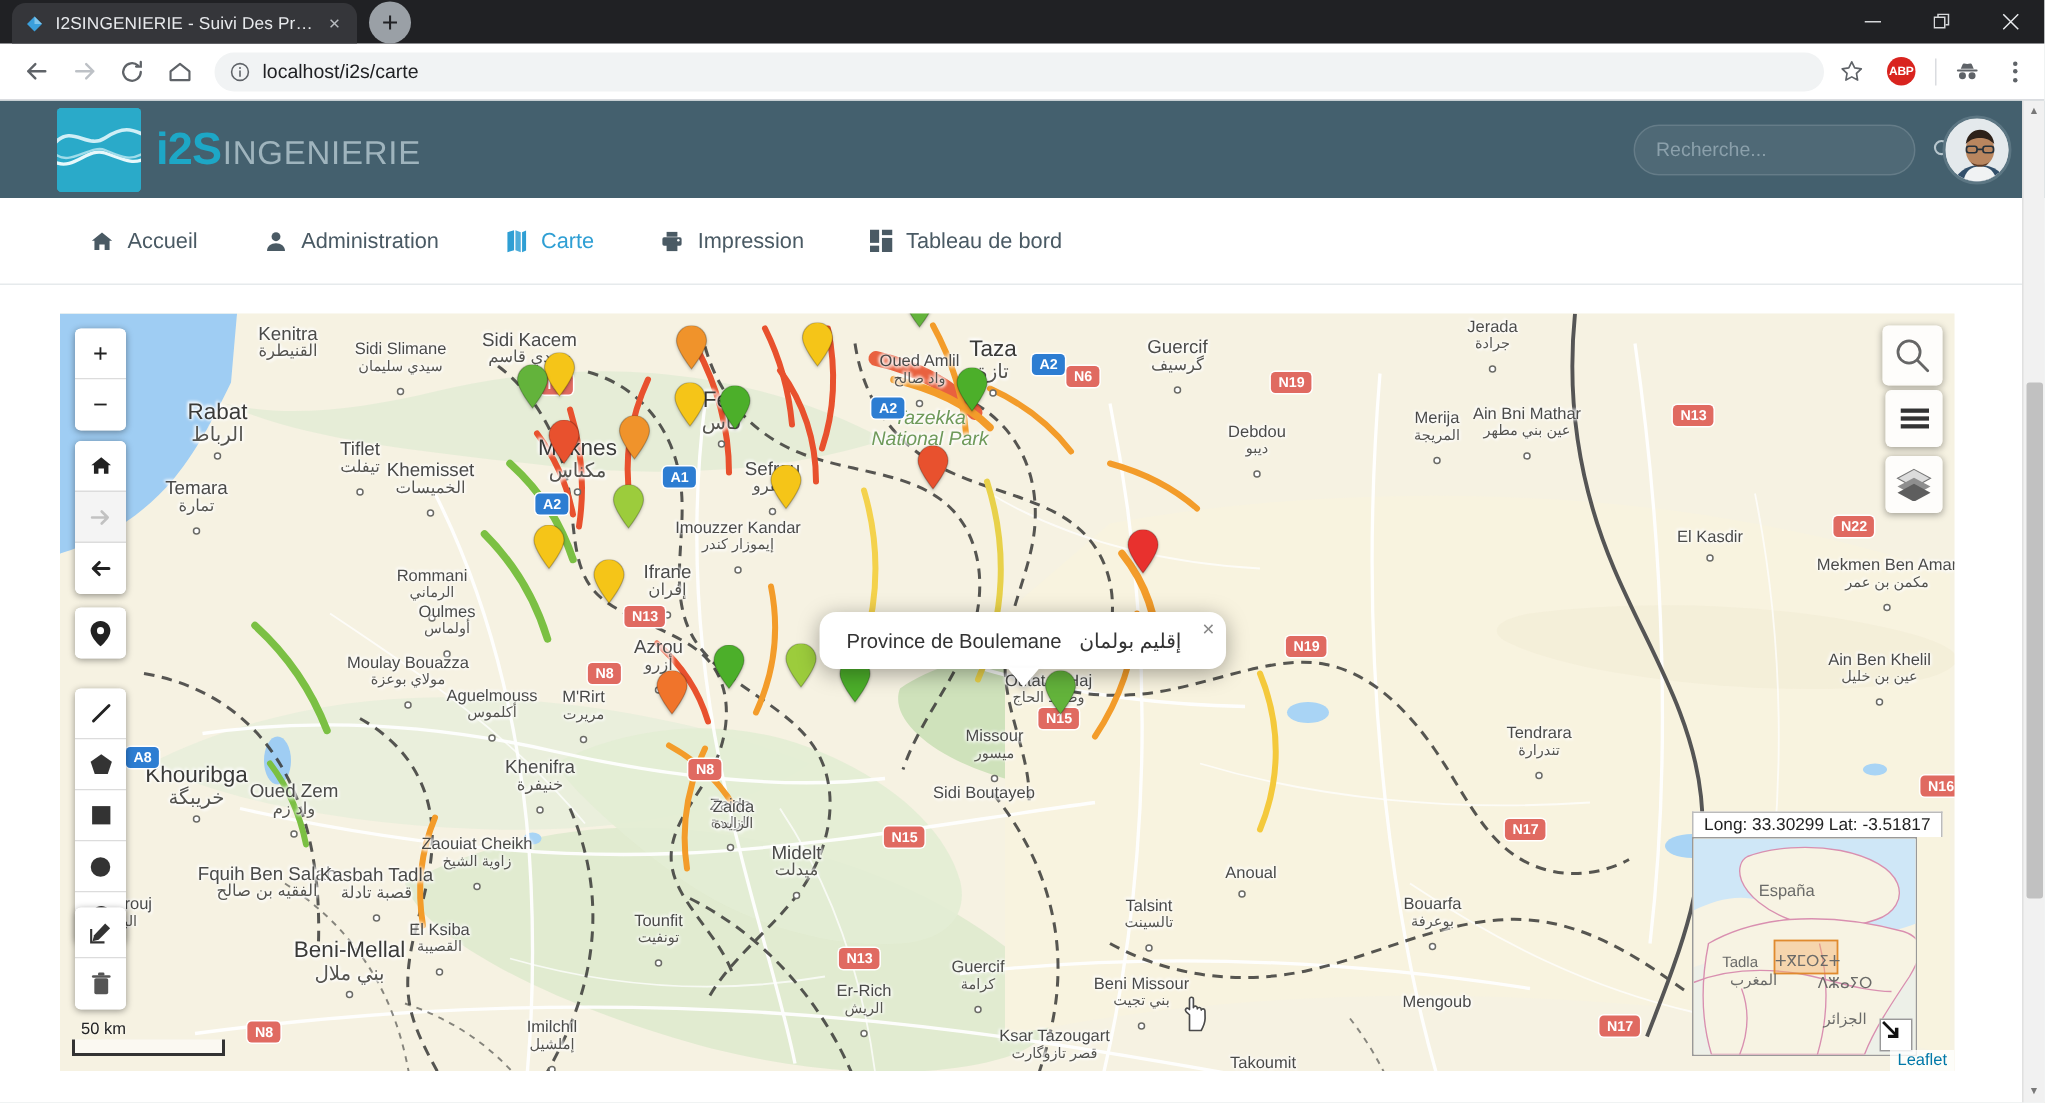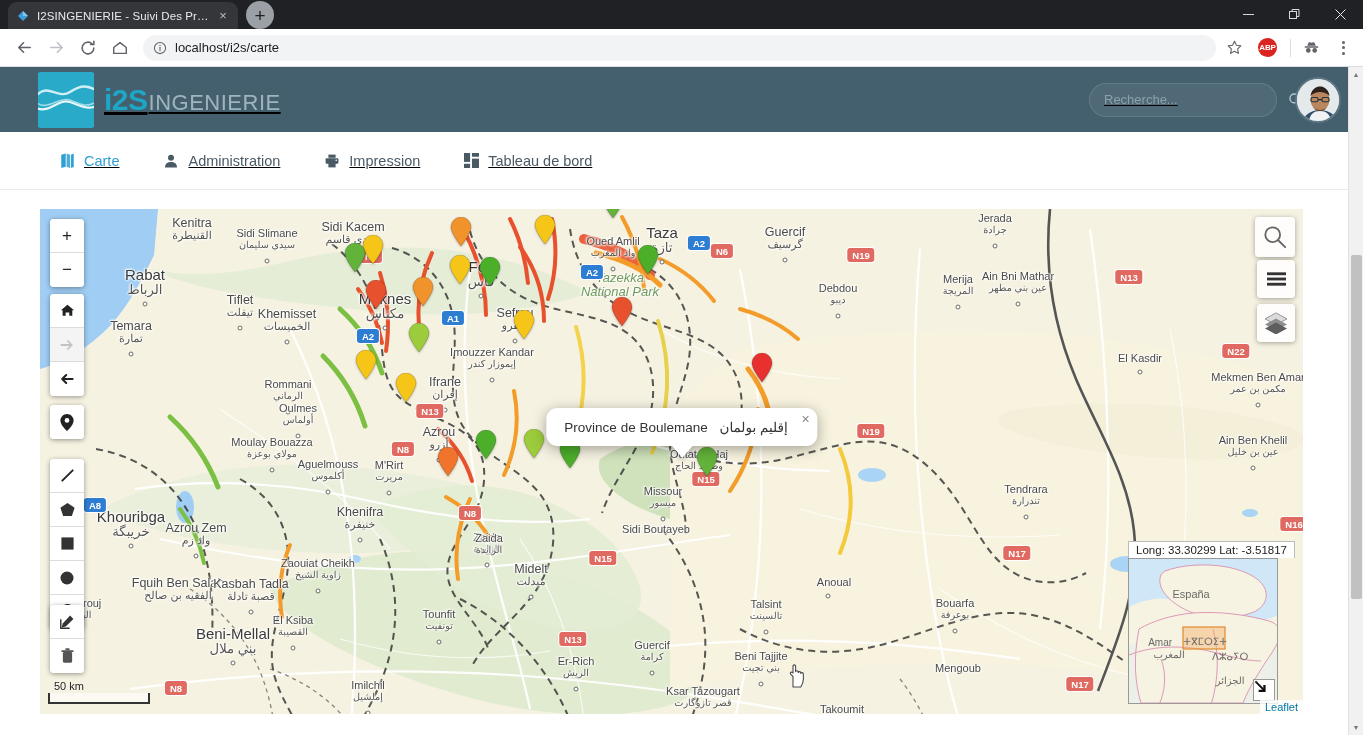--- a/index.html
+++ b/index.html
@@ -59,21 +59,21 @@
     width: 19px; height: 19px; border-radius: 50%; background:#d9241f; color:#fff;
     font-size: 8px; font-weight: bold; display:flex; align-items:center; justify-content:center;
     margin: 0 7px; letter-spacing:-.2px;
   }
   .tbsep { width:1px; height:18px; background:#dadce0; margin:0 4px; }
   .incognito { color:#5f6368; display:flex; align-items:center; margin: 0 5px; }
   .kebab { width:22px; display:flex; flex-direction:column; align-items:center; gap:2.5px; margin-left:4px;}
   .kebab i { width:3px; height:3px; border-radius:50%; background:#5f6368; display:block; }
 
   
-  .viewport { position: absolute; top: 67px; left: 0; width: 1363px; height: 668px; background: #fff; overflow: hidden; text-decoration: underline;}
+  .viewport { position: absolute; top: 67px; left: 0; width: 1363px; height: 668px; background: #fff; overflow: hidden;}
 
   .appheader {
     height: 65px; background: #44606e; display: flex; align-items: center;
     padding: 0 22px 0 38px; position: relative;
   }
   .brand { display: flex; align-items: center; gap: 10px; }
   .logo-sq {
     width: 56px; height: 56px; background: linear-gradient(135deg,#35b4cf,#2aa6c4);
     border-radius: 3px; position: relative; overflow: hidden;
   }
@@ -336,38 +336,46 @@
             <rect x="14" y="18.5" width="7" height="4.3" rx="1.6" fill="none" stroke="#24303a" stroke-width="1.1"></rect>
             <rect x="25" y="18.5" width="7" height="4.3" rx="1.6" fill="none" stroke="#24303a" stroke-width="1.1"></rect>
             <path d="M21 20.6h4" stroke="#24303a" stroke-width="1.1"></path>
             <path d="M17 29c2 2.5 10 2.5 12 0-1.5 4-10.5 4-12 0z" fill="#5a3a27"></path>
           </svg>
         </div>
       </div>
     </div>
 
     <div class="navbar">
+      <div class="navitem">
+        <span class="ni-ico">
+          <svg width="16" height="16" viewBox="0 0 20 20" fill="currentColor">
+              <path d="M10 2.6L1.5 9.4h2.2V17h4.1v-4.6h4.4V17h4.1V9.4h2.2z"></path>
+            </svg>
+        </span>
+        <span>Accueil</span>
+      </div>
+      <div class="navitem">
+        <span class="ni-ico">
+          <svg width="16" height="16" viewBox="0 0 20 20" fill="currentColor">
+              <circle cx="10" cy="6" r="3.7"></circle>
+              <path d="M2.5 18c0-4.3 3.4-6.6 7.5-6.6s7.5 2.3 7.5 6.6z"></path>
+            </svg>
+        </span>
+        <span>Administration</span>
+      </div>
       <div class="navitem active">
         <span class="ni-ico">
           <svg width="15" height="16" viewBox="0 0 16 18" fill="currentColor">
               <path d="M1 2l5-1.5v15L1 17z"></path>
               <path d="M7 .5l4 1.5v15l-4-1.5z" opacity=".85"></path>
               <path d="M12 2l3-1.3v15L12 17z"></path>
             </svg>
         </span>
         <span>Carte</span>
-      </div>
-      <div class="navitem">
-        <span class="ni-ico">
-          <svg width="16" height="16" viewBox="0 0 20 20" fill="currentColor">
-              <circle cx="10" cy="6" r="3.7"></circle>
-              <path d="M2.5 18c0-4.3 3.4-6.6 7.5-6.6s7.5 2.3 7.5 6.6z"></path>
-            </svg>
-        </span>
-        <span>Administration</span>
       </div>
       <div class="navitem">
         <span class="ni-ico">
           <svg width="16" height="16" viewBox="0 0 20 20" fill="currentColor">
               <rect x="5.5" y="2" width="9" height="4"></rect>
               <rect x="2" y="6.5" width="16" height="7" rx="1.4"></rect>
               <rect x="5.5" y="12" width="9" height="6"></rect>
               <circle cx="15.3" cy="9" r="1" fill="#fff"></circle>
             </svg>
         </span>
@@ -550,21 +558,21 @@
             <span class="lat">M'Rirt</span>
             <span class="ar">مريرت</span>
           </div>
           <div class="mdot" style="left: 349px; top: 284px;"></div>
           <div class="mlabel big" style="left: 91px; top: 315px;">
             <span class="lat">Khouribga</span>
             <span class="ar">خريبگة</span>
           </div>
           <div class="mdot" style="left: 91px; top: 337px;"></div>
           <div class="mlabel mid" style="left: 156px; top: 325px;">
-            <span class="lat">Azrou Zem</span>
+            <span class="lat">Oued Zem</span>
             <span class="ar">واد زم</span>
           </div>
           <div class="mdot" style="left: 156px; top: 347px;"></div>
           <div class="mlabel sm" style="left: 39px; top: 400px;">
             <span class="lat">El Borouj</span>
             <span class="ar">البروج</span>
           </div>
           <div class="mdot" style="left: 39px; top: 422px;"></div>
           <div class="mlabel mid" style="left: 138px; top: 380px;">
             <span class="lat">Fquih Ben Salah</span>
@@ -653,21 +661,21 @@
           <div class="mlabel sm" style="left: 612px; top: 442px;">
             <span class="lat">Guercif</span>
             <span class="ar">كرامة</span>
           </div>
           <div class="mdot" style="left: 612px; top: 464px;"></div>
           <div class="mlabel sm" style="left: 663px; top: 488px;">
             <span class="lat">Ksar Tazougart</span>
             <span class="ar">قصر تازوگارت</span>
           </div>
           <div class="mlabel sm" style="left: 721px; top: 453px;">
-            <span class="lat">Beni Tajjite</span>
+            <span class="lat">Beni Missour</span>
             <span class="ar">بني تجيت</span>
           </div>
           <div class="mdot" style="left: 721px; top: 475px;"></div>
           <div class="mlabel sm" style="left: 726px; top: 401px;">
             <span class="lat">Talsint</span>
             <span class="ar">تالسينت</span>
           </div>
           <div class="mdot" style="left: 726px; top: 423px;"></div>
           <div class="mlabel sm" style="left: 788px; top: 374px; padding-left: 12px;">
             <span class="lat">Anoual</span>
@@ -686,21 +694,21 @@
             <span class="ar">وطاط الحاج</span>
           </div>
           <div class="mdot" style="left: 659px; top: 273px;"></div>
           <div class="mlabel big" style="left: 622px; top: 31px;">
             <span class="lat">Taza</span>
             <span class="ar">تازة</span>
           </div>
           <div class="mdot" style="left: 622px; top: 53px;"></div>
           <div class="mlabel sm" style="left: 573px; top: 38px;">
             <span class="lat">Oued Amlil</span>
-            <span class="ar">واد المغرب</span>
+            <span class="ar">واد صالح</span>
           </div>
           <div class="mdot" style="left: 573px; top: 60px;"></div>
           <div class="mlabel mid" style="left: 745px; top: 29px;">
             <span class="lat">Guercif</span>
             <span class="ar">گرسيف</span>
           </div>
           <div class="mdot" style="left: 745px; top: 51px;"></div>
           <div class="mlabel sm" style="left: 798px; top: 85px;">
             <span class="lat">Debdou</span>
             <span class="ar">ديبو</span>
@@ -1014,21 +1022,21 @@
             <path d="M36 12c16-6 40-8 62-4 20 4 34 12 38 22 4 10-2 20-14 24-16 6-40 6-58 0-16-6-28-16-32-26-3-8 0-14 4-16z" fill="#f7f3e3" stroke="#d98fb0" stroke-width=".9"></path>
 
             <path d="M10 70c14-8 32-14 54-16 28-2 54 2 76 8 18 6 10 20 4 30-12 18-24 36-30 52H12c-6-20-8-44-2-74z" fill="#f7f3e3" stroke="#d98fb0" stroke-width=".9"></path>
             <path d="M0 96c20-8 44-10 70-6 22 4 42 12 62 12" fill="none" stroke="#d98fb0" stroke-width=".9"></path>
             <path d="M32 100c6 16 4 32-2 46" fill="none" stroke="#d98fb0" stroke-width=".9"></path>
             <path d="M84 70c6 24 6 50-2 76" fill="none" stroke="#d98fb0" stroke-width=".9"></path>
 
             <rect x="54" y="68" width="42" height="22" fill="#f5b26b" fill-opacity=".45" stroke="#e08a2e" stroke-width="1.2"></rect>
           </svg>
           <div class="mini-label es" style="left:62px; top:36px;">España</div>
-          <div class="mini-label" style="left:31px; top:84px;">Amar</div>
+          <div class="mini-label" style="left:31px; top:84px;">Tadla</div>
           <div class="mini-label" style="left:76px; top:83px;">ⵜⴳⵎⵔⵉⵜ</div>
           <div class="mini-label" style="left:40px; top:96px;">المغرب</div>
           <div class="mini-label" style="left:101px; top:98px;">ⴷⵣⴰⵢⵔ</div>
           <div class="mini-label" style="left:101px; top:122px;">الجزائر</div>
           <div class="mini-toggle">
             <svg width="13" height="13" viewBox="0 0 14 14" fill="#111">
                 <path d="M2 2l8 8V5.5h2.5V13H5v-2.5h4.5z"></path>
                 <path d="M1.5 1.5l9 9" stroke="#111" stroke-width="2"></path>
               </svg>
           </div>

